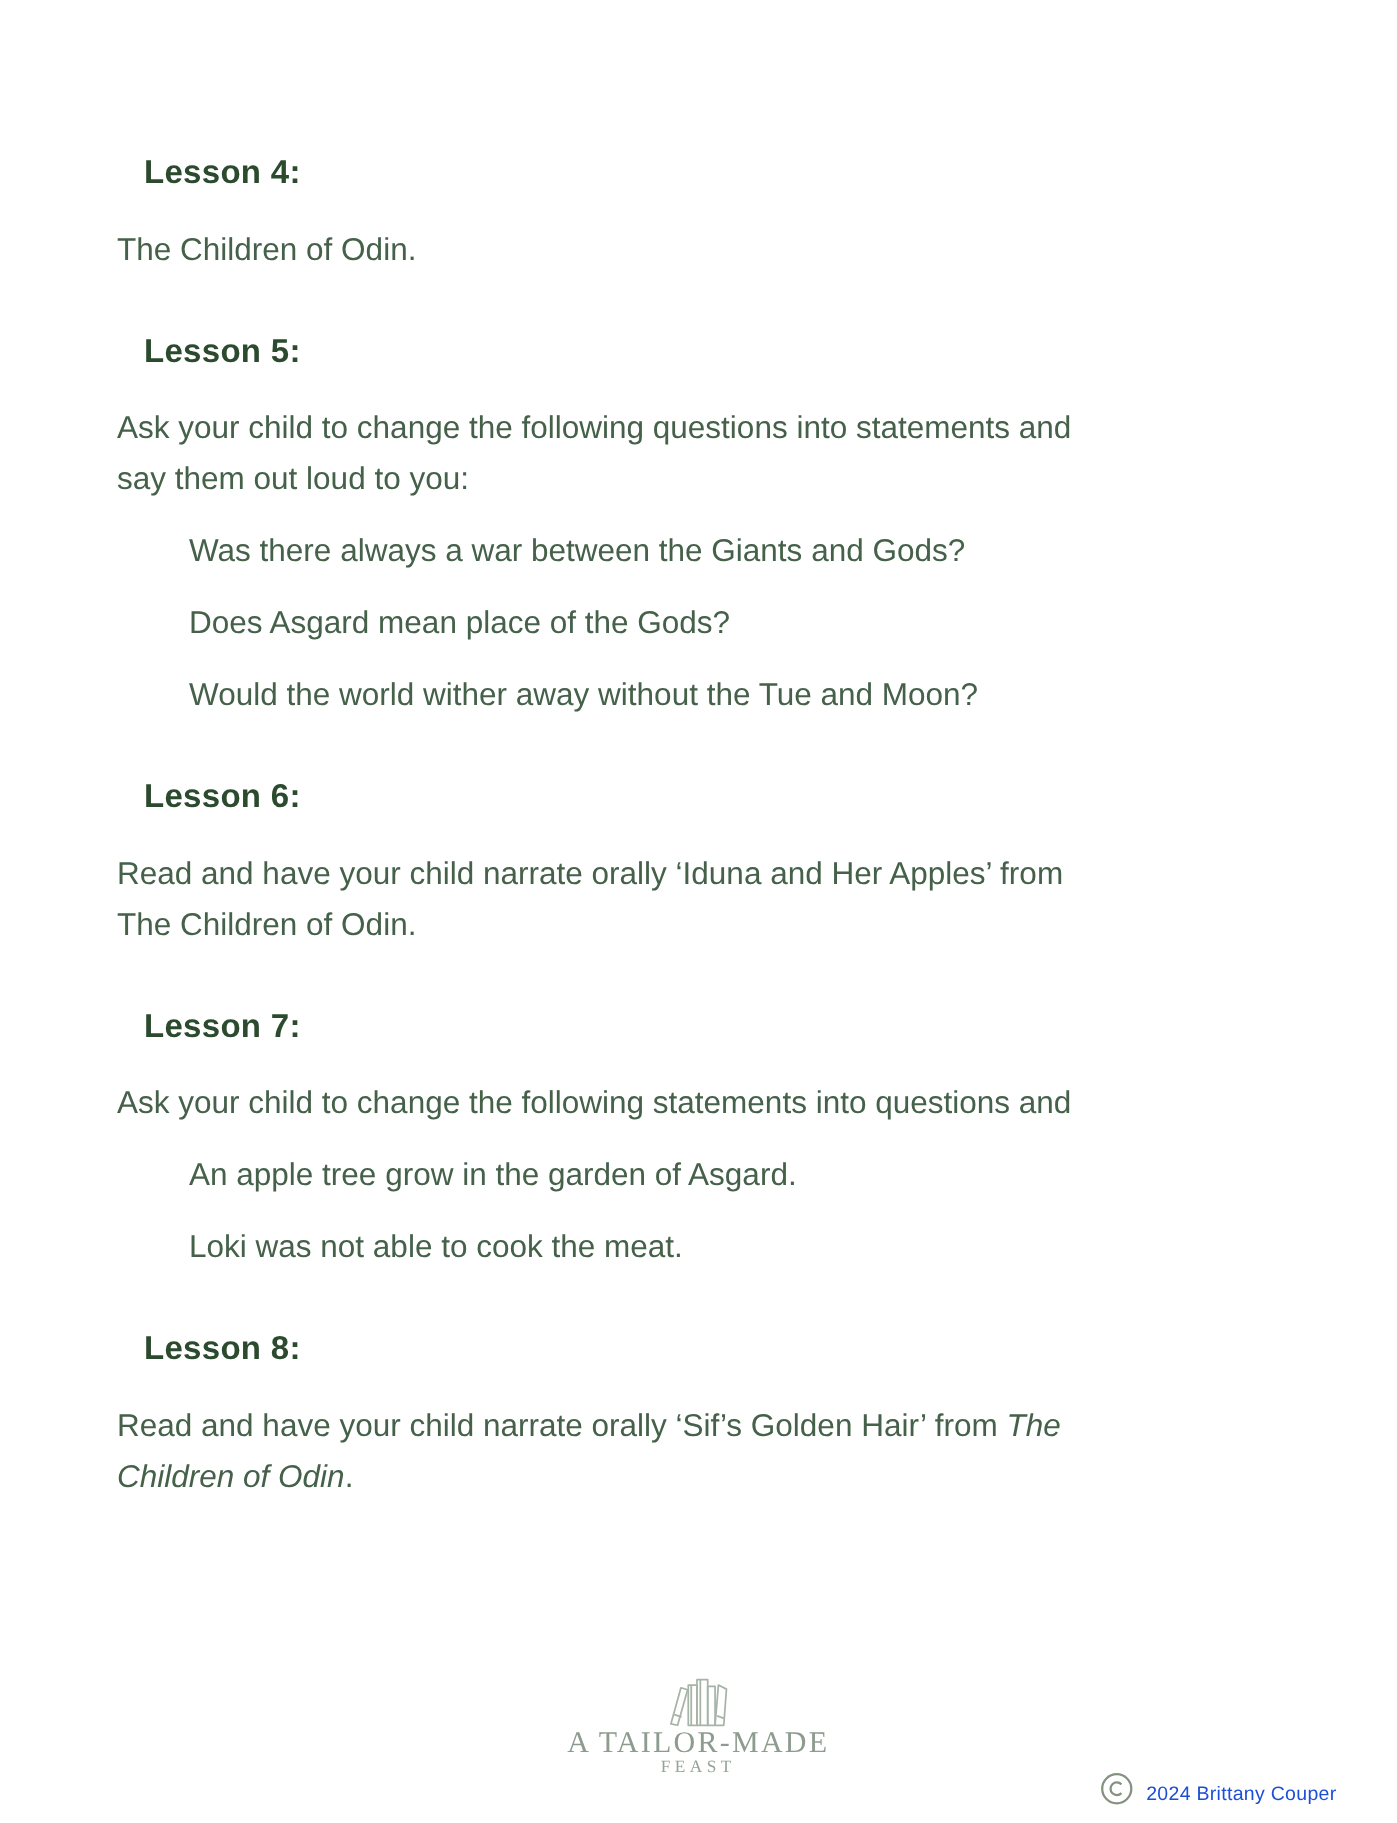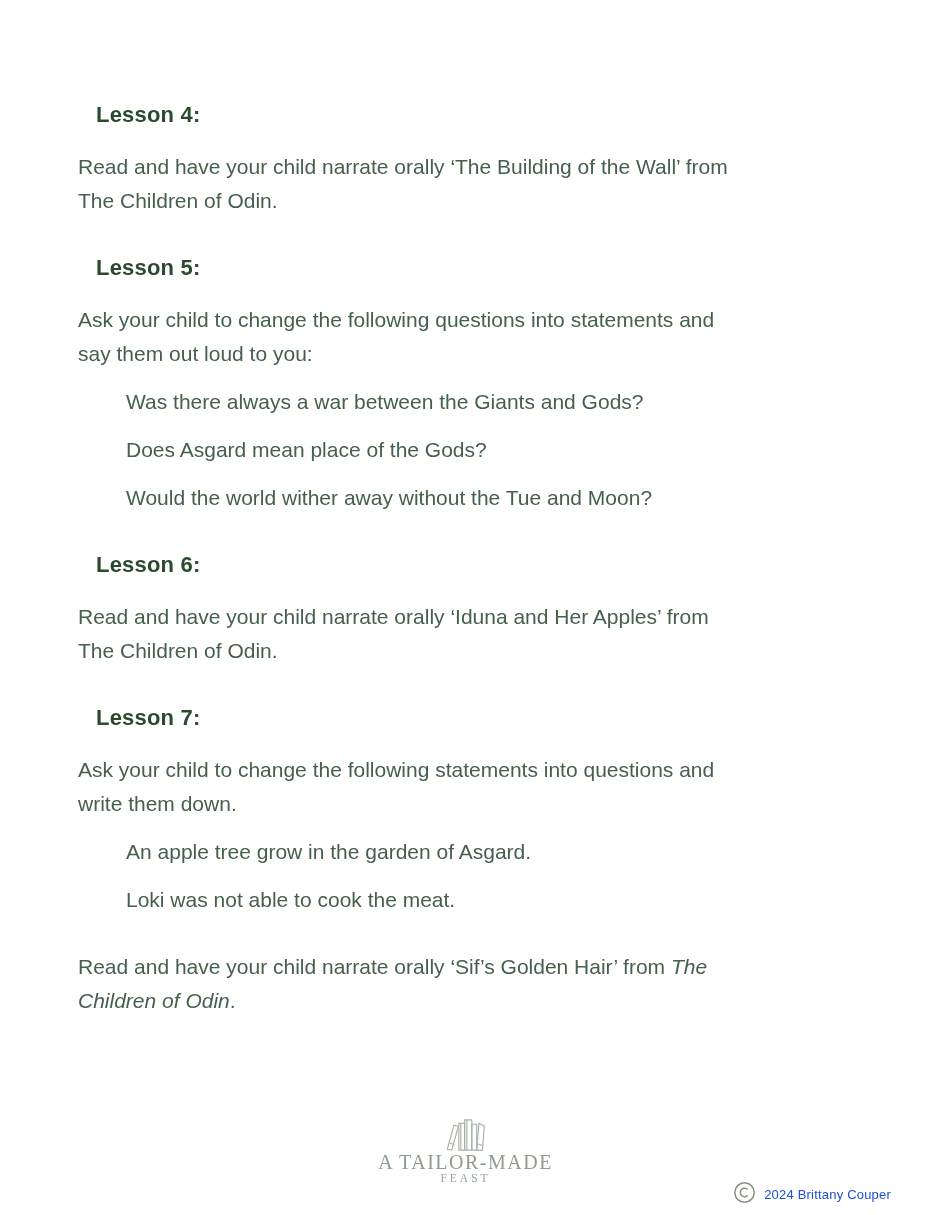--- a/index.html
+++ b/index.html
@@ -78,21 +78,20 @@
     letter-spacing: 0.2px;
   }
 </style>
 </head>
 <body>
 
 <main class="content">
 
   <section class="lesson">
     <h2 class="lesson-heading">Lesson 4:</h2>
-    <p class="body-line">Read and have your child narrate orally ‘The Building of the Wall’ from</p>
     <p class="body-line">The Children of Odin.</p>
   </section>
 
   <section class="lesson">
     <h2 class="lesson-heading">Lesson 5:</h2>
     <p class="body-line">Ask your child to change the following questions into statements and</p>
     <p class="body-line">say them out loud to you:</p>
     <p class="italic-line">Was there always a war between the Giants and Gods?</p>
     <p class="italic-line">Does Asgard mean place of the Gods?</p>
     <p class="italic-line">Would the world wither away without the Tue and Moon?</p>
@@ -100,26 +99,26 @@
 
   <section class="lesson">
     <h2 class="lesson-heading">Lesson 6:</h2>
     <p class="body-line">Read and have your child narrate orally ‘Iduna and Her Apples’ from</p>
     <p class="body-line">The Children of Odin.</p>
   </section>
 
   <section class="lesson">
     <h2 class="lesson-heading">Lesson 7:</h2>
     <p class="body-line">Ask your child to change the following statements into questions and</p>
-    <p class="body-line">write them down.</p>
     <p class="italic-line">An apple tree grow in the garden of Asgard.</p>
     <p class="italic-line">Loki was not able to cook the meat.</p>
   </section>
 
   <section class="lesson">
+    <h2 class="lesson-heading">Lesson 8:</h2>
     <p class="body-line"><span>Read and have your child narrate orally ‘Sif’s Golden Hair’ from </span><span class="it">The</span></p>
     <p class="body-line"><span class="it">Children of Odin</span><span>.</span></p>
   </section>
 
 </main>
 
 <div class="footer-logo">
   <span>
     <svg width="50" height="36" viewBox="0 0 56 40" aria-hidden="true">
       <g stroke="#a6b4a8" fill="none" stroke-width="1.3" stroke-linejoin="round">

